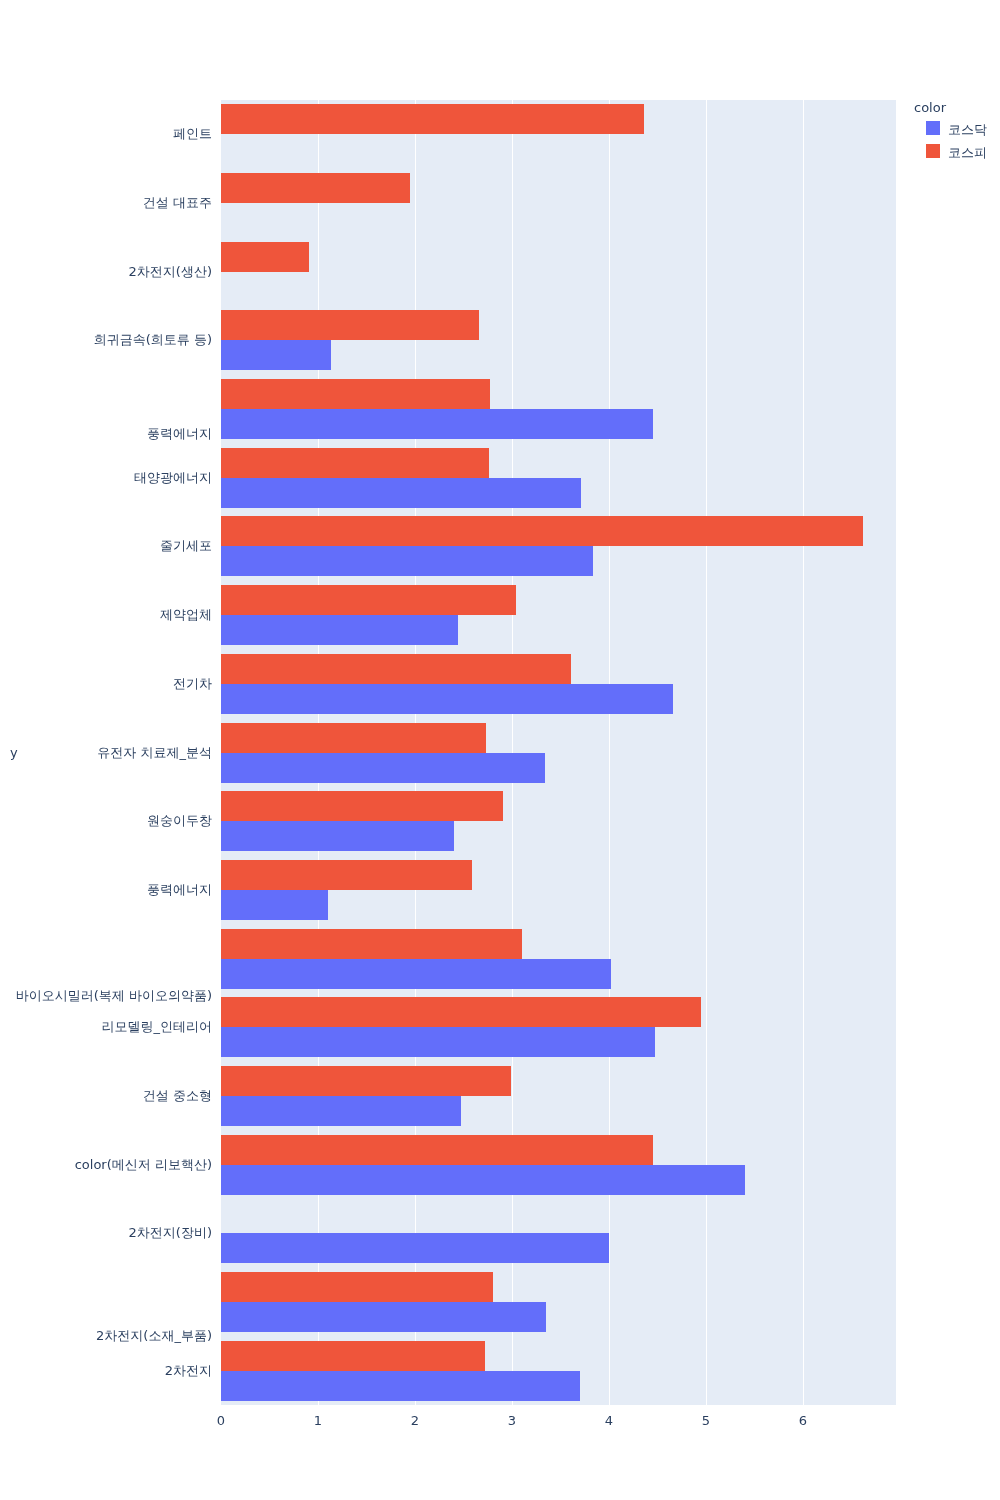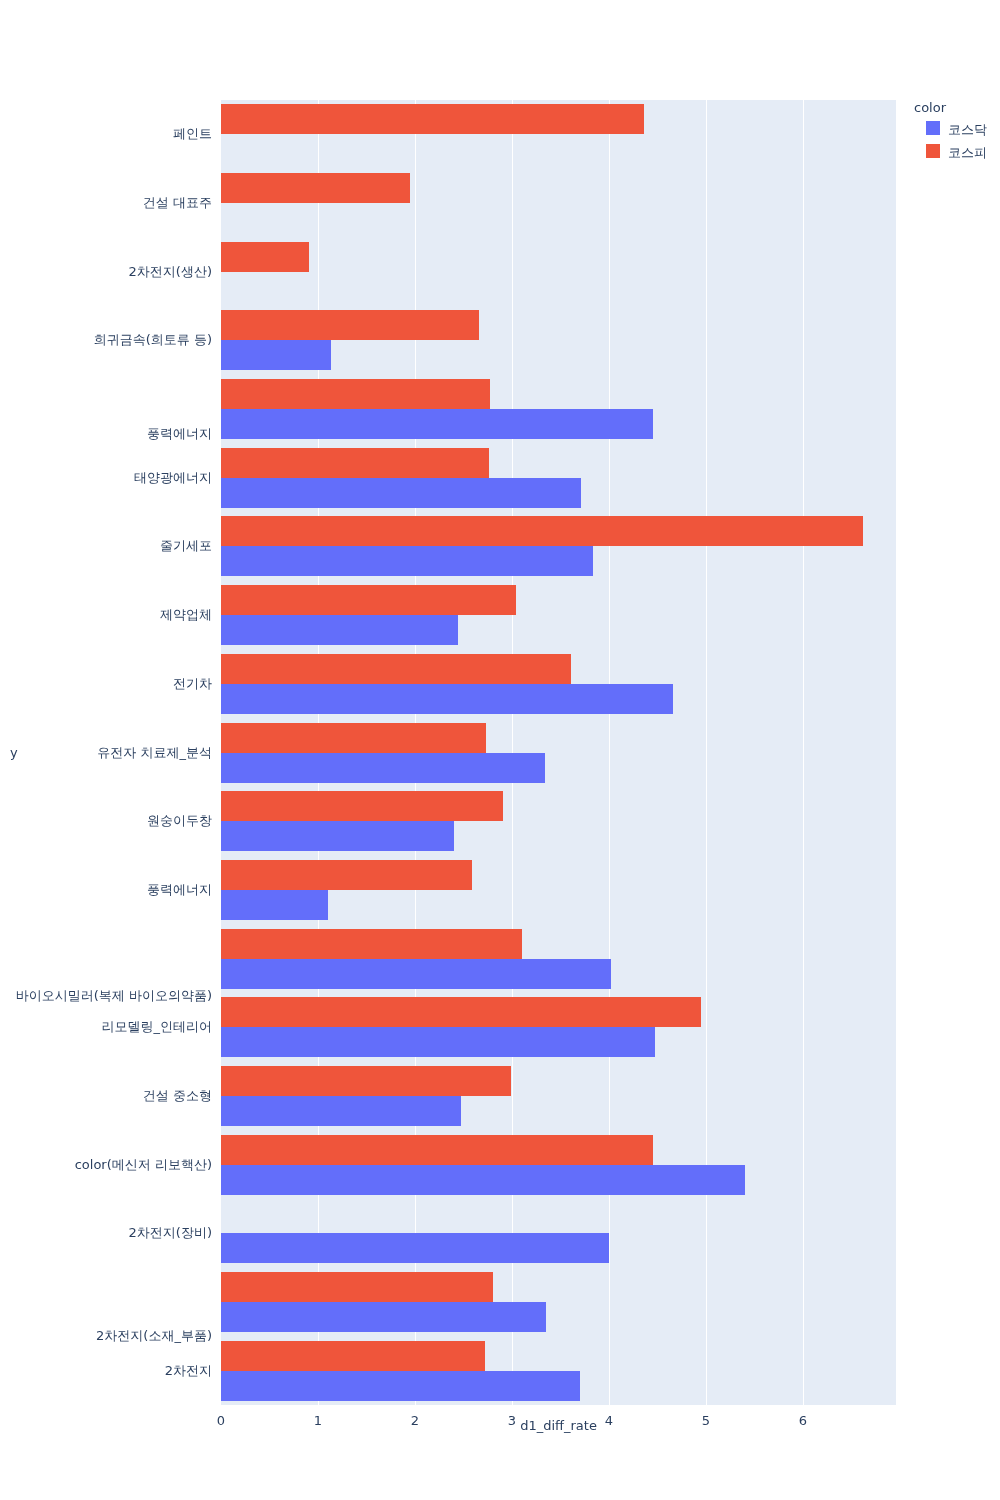--- a/index.html
+++ b/index.html
@@ -245,21 +245,20 @@
   <div id="xticks">
       <div class="xtick" style="left: 0px;">0</div>
       <div class="xtick" style="left: 96.9828px;">1</div>
       <div class="xtick" style="left: 193.966px;">2</div>
       <div class="xtick" style="left: 290.948px;">3</div>
       <div class="xtick" style="left: 387.931px;">4</div>
       <div class="xtick" style="left: 484.914px;">5</div>
       <div class="xtick" style="left: 581.897px;">6</div>
     </div>
 
-  <div id="xaxis-title">d1_diff_rate</div>
   <div id="yaxis-title">y</div>
 
   <div id="legend">
     <div id="legend-title">color</div>
     <div id="legend-items">
         <div class="legend-item">
           <span class="legend-swatch" style="background: rgb(99, 110, 250);"></span>
           <span class="legend-label">코스닥</span>
         </div>
         <div class="legend-item">

